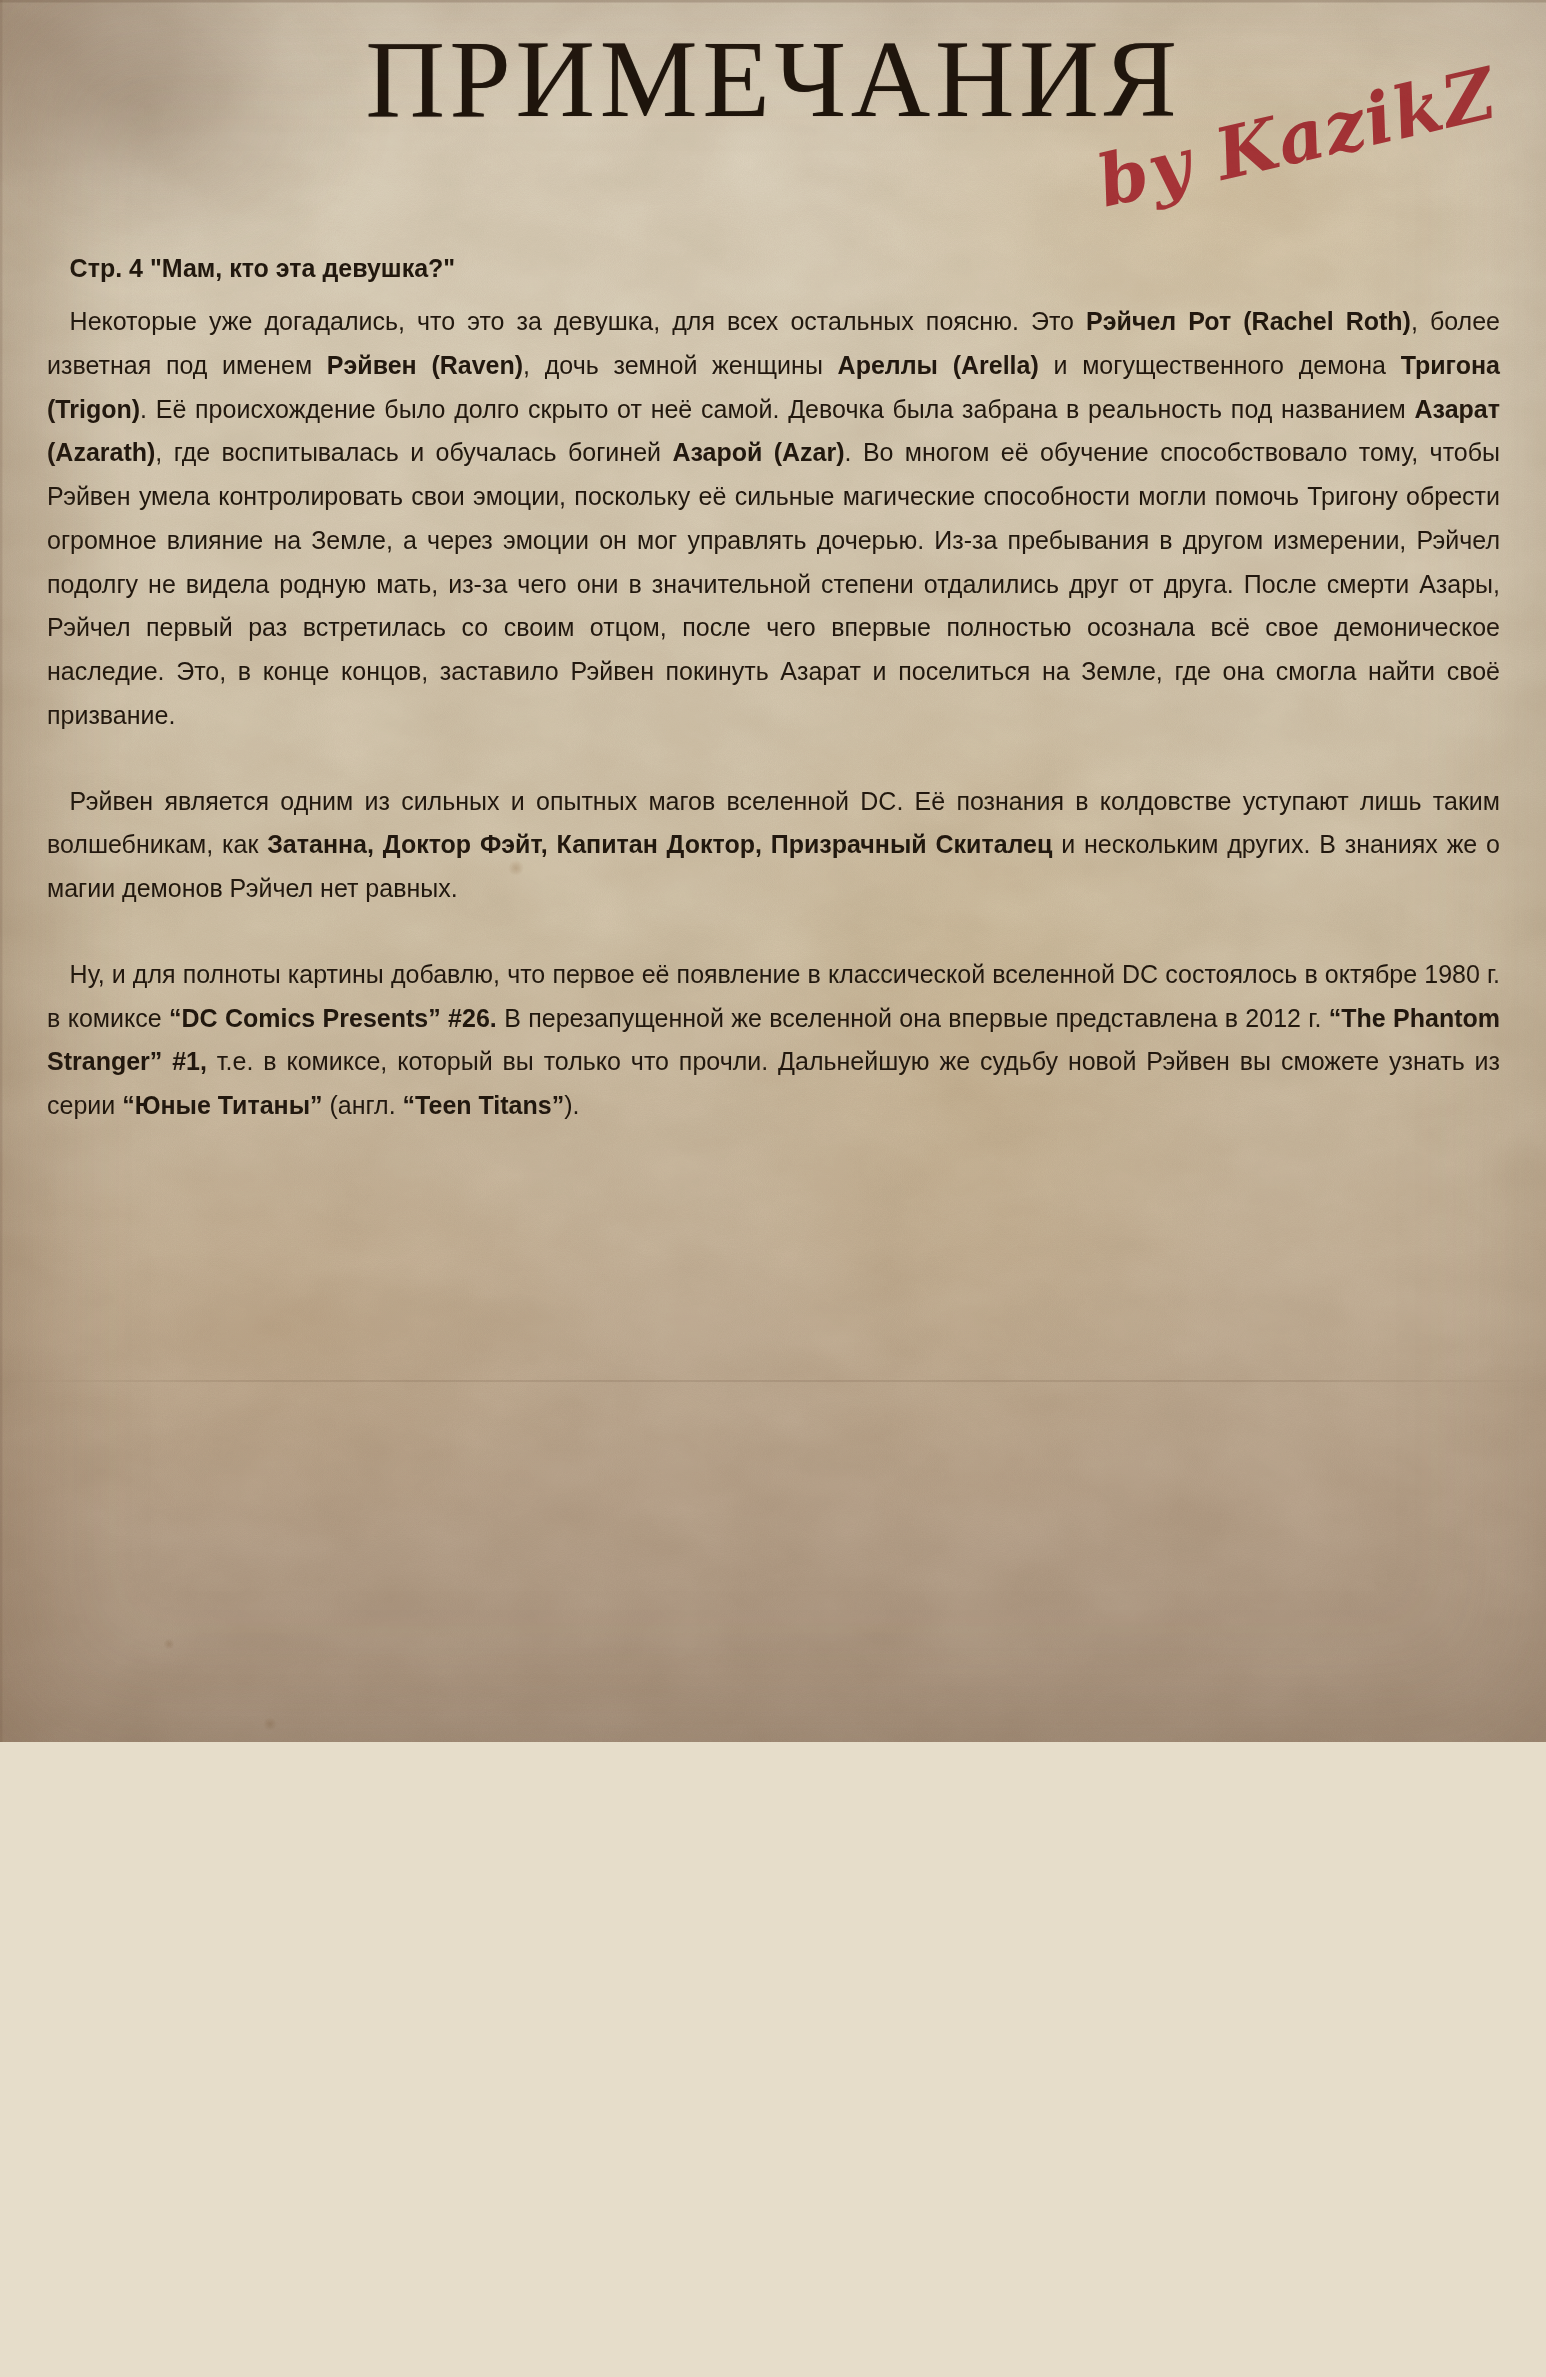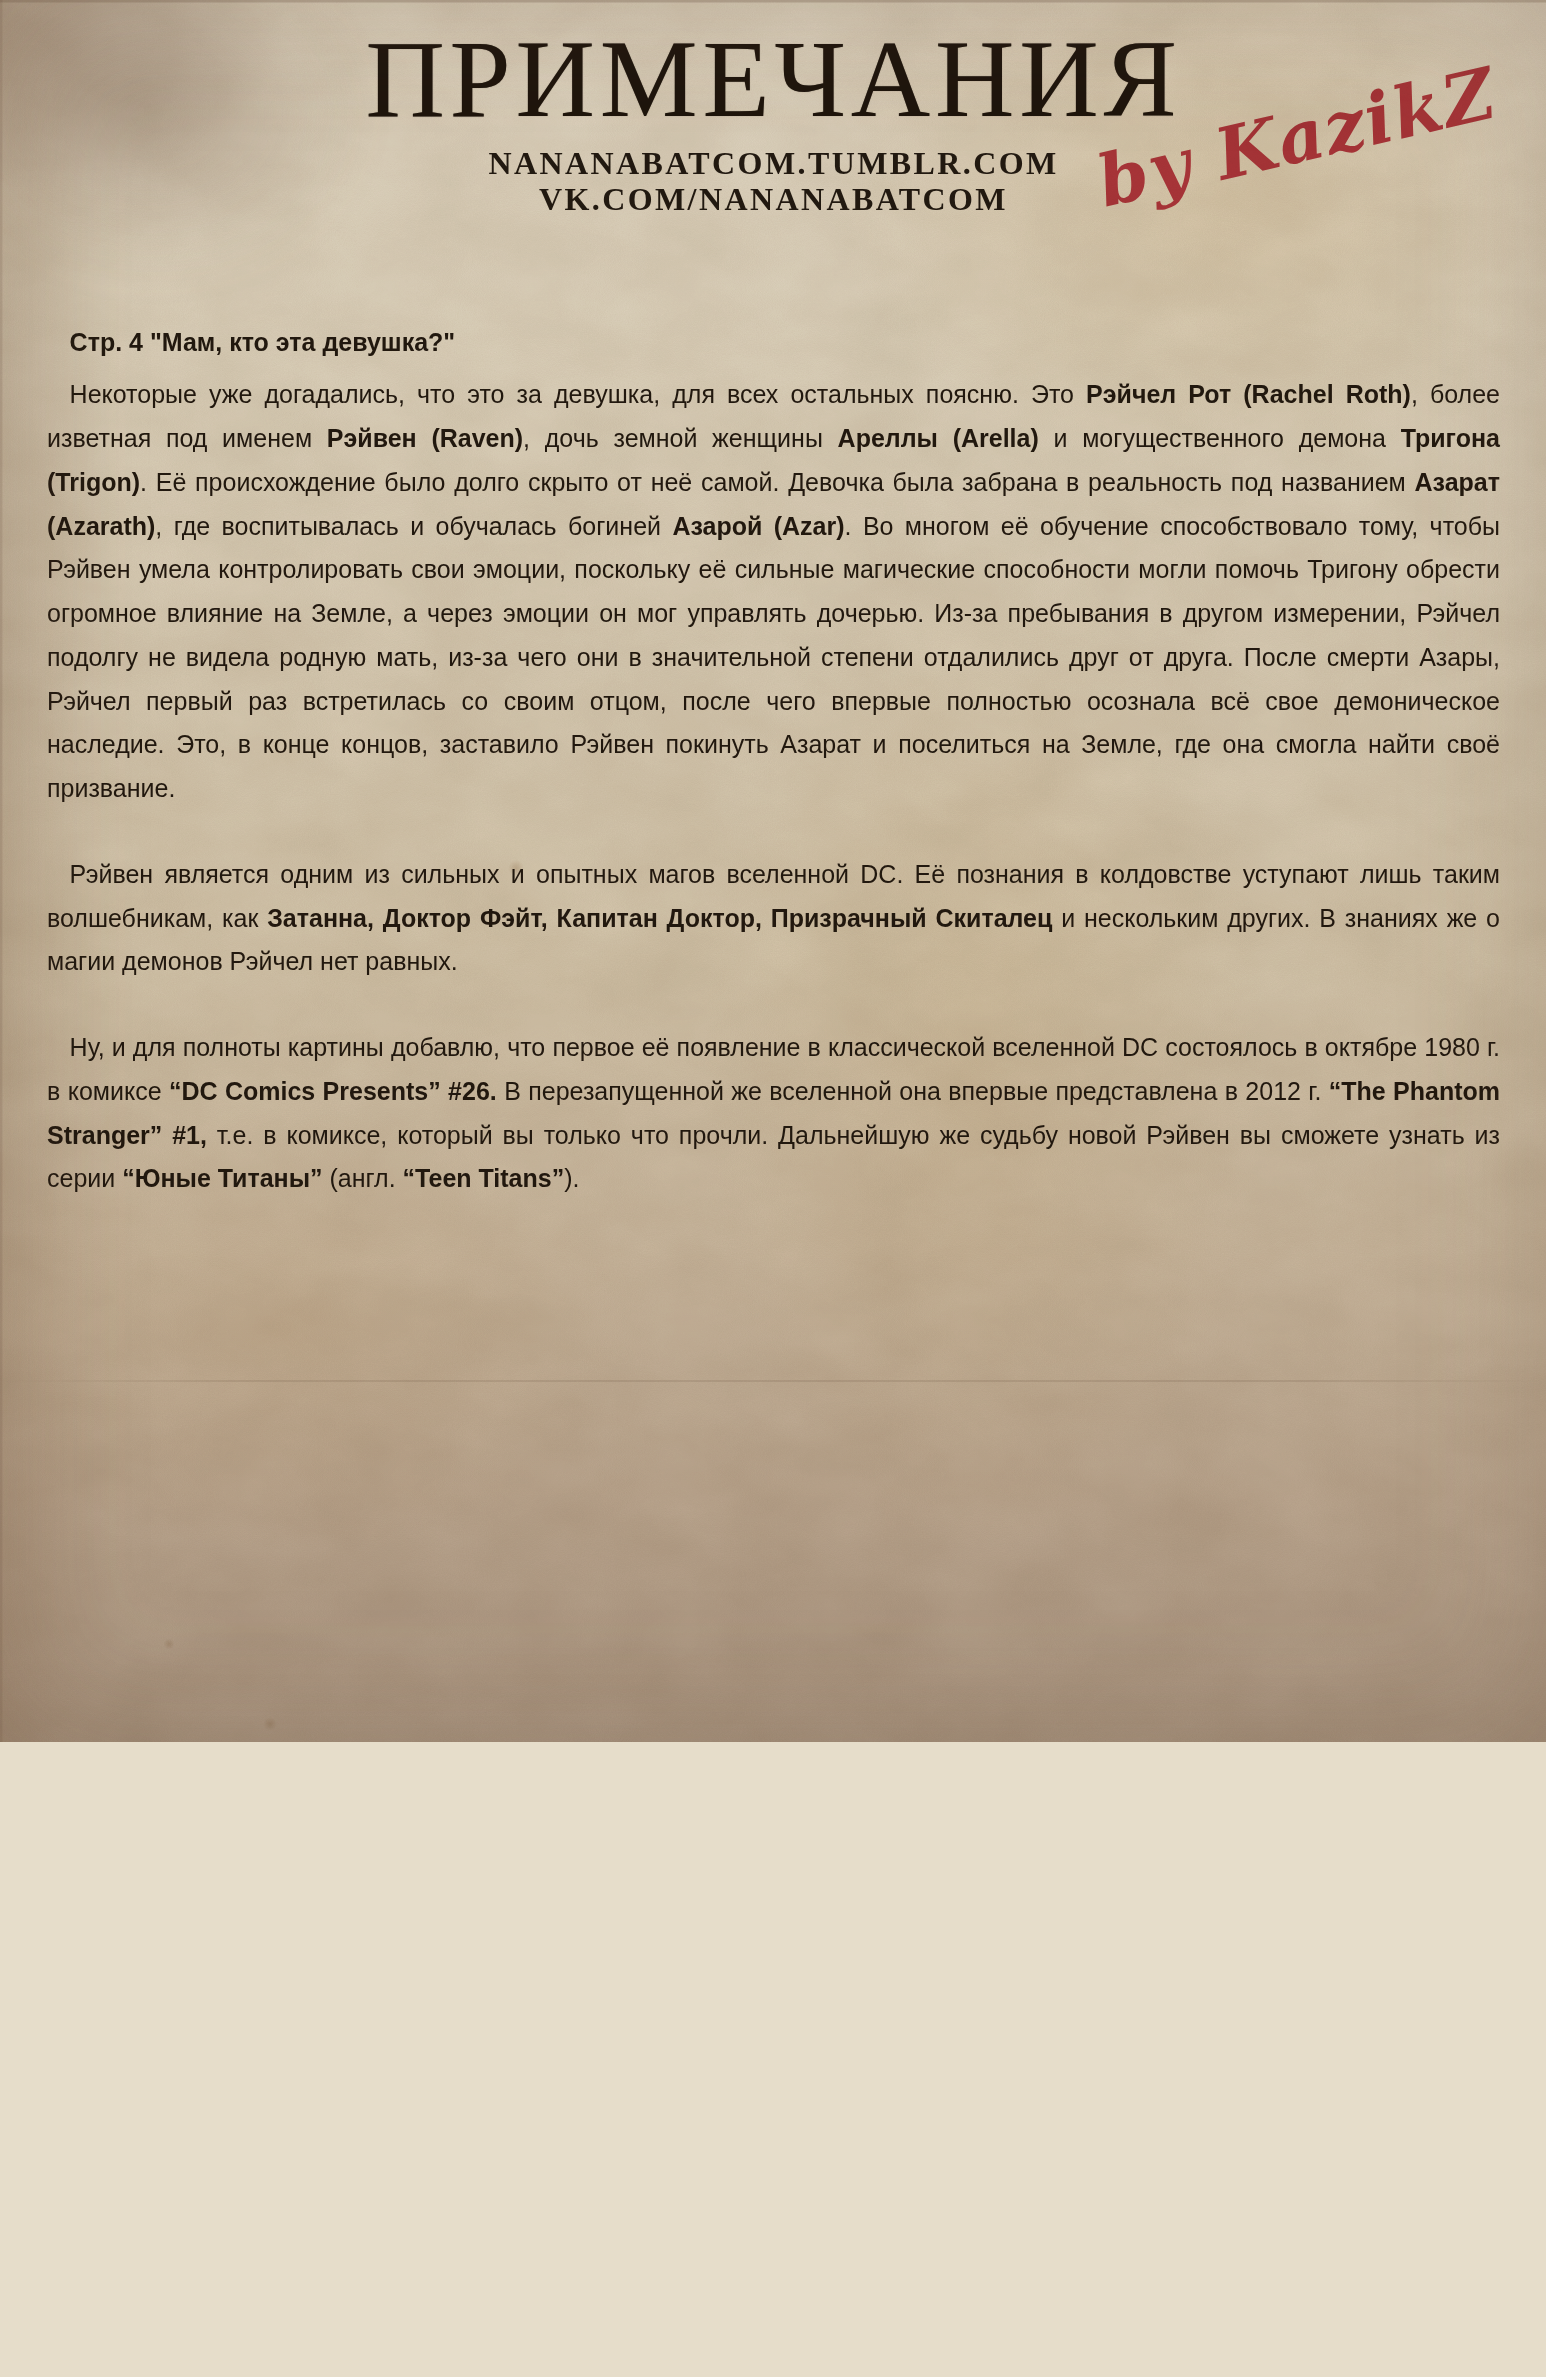--- a/index.html
+++ b/index.html
@@ -144,24 +144,20 @@
   <div class="stain s4"></div>
   <div class="stain s5"></div>
   <div class="stain s6"></div>
   <div class="stain s7"></div>
   <div class="stain speckles"></div>
   <div class="crease c1"></div>
   <div class="crease c2"></div>
 
   <header>
     <h1 class="title">ПРИМЕЧАНИЯ</h1>
-    <div class="links">
-      <div>NANANABATCOM.TUMBLR.COM</div>
-      <div>VK.COM/NANANABATCOM</div>
-    </div>
   </header>
 
   <div class="signature">by KazikZ</div>
 
   <main>
     <div class="heading">Стр. 4 "Мам, кто эта девушка?"</div>
     <p>Некоторые уже догадались, что это за девушка, для всех остальных поясню. Это <b>Рэйчел Рот (Rachel Roth)</b>, более изветная под именем <b>Рэйвен (Raven)</b>, дочь земной женщины <b>Ареллы (Arella)</b> и могущественного демона <b>Тригона (Trigon)</b>. Её происхождение было долго скрыто от неё самой. Девочка была забрана в реальность под названием <b>Азарат (Azarath)</b>, где воспитывалась и обучалась богиней <b>Азарой (Azar)</b>. Во многом её обучение способствовало тому, чтобы Рэйвен умела контролировать свои эмоции, поскольку её сильные магические способности могли помочь Тригону обрести огромное влияние на Земле, а через эмоции он мог управлять дочерью. Из-за пребывания в другом измерении, Рэйчел подолгу не видела родную мать, из-за чего они в значительной степени отдалились друг от друга. После смерти Азары, Рэйчел первый раз встретилась со своим отцом, после чего впервые полностью осознала всё свое демоническое наследие. Это, в конце концов, заставило Рэйвен покинуть Азарат и поселиться на Земле, где она смогла найти своё призвание.</p>
     <p>Рэйвен является одним из сильных и опытных магов вселенной DC. Её познания в колдовстве уступают лишь таким волшебникам, как <b>Затанна, Доктор Фэйт, Капитан Доктор, Призрачный Скиталец</b> и нескольким других. В знаниях же о магии демонов Рэйчел нет равных.</p>
     <p>Ну, и для полноты картины добавлю, что первое её появление в классической вселенной DC состоялось в октябре 1980 г. в комиксе <b>“DC Comics Presents” #26.</b> В перезапущенной же вселенной она впервые представлена в 2012 г. <b>“The Phantom Stranger” #1,</b> т.е. в комиксе, который вы только что прочли. Дальнейшую же судьбу новой Рэйвен вы сможете узнать из серии <b>“Юные Титаны”</b> (англ. <b>“Teen Titans”</b>).</p>
   </main>

